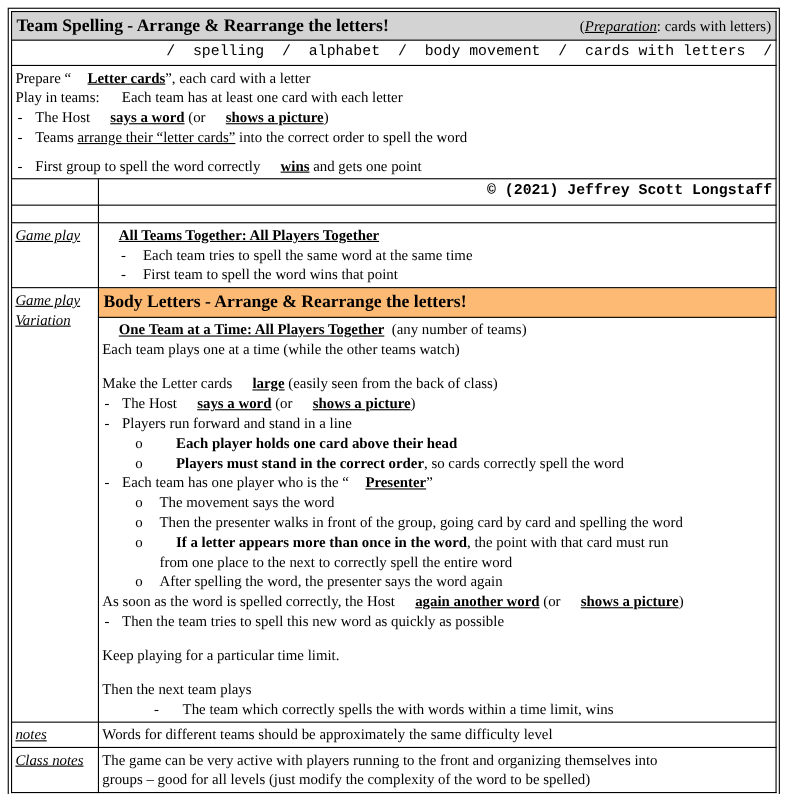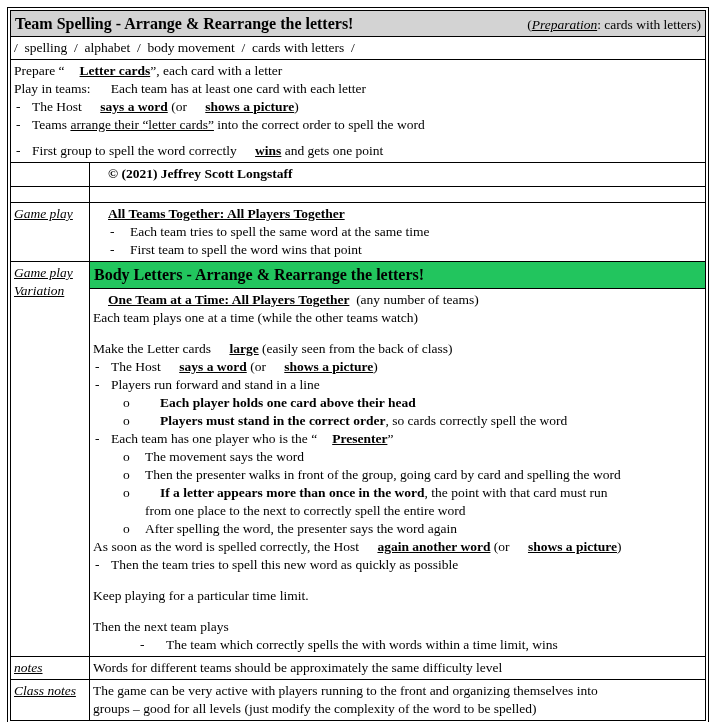--- a/index.html
+++ b/index.html
@@ -20,21 +20,21 @@
   .title { font-weight: bold; font-size: 16px; line-height: 21px; white-space: pre-wrap; }
   .prep { font-size: 13.5px; }
   .prep .ln { display: inline; }
   td.cats { text-align: center; height: 22px; }
   td.copy-left, td.empty { height: 16px; }
   td.band2 { padding: 3px 4px; }
   .band-title { font-weight: bold; font-size: 16px; line-height: 20px; white-space: pre-wrap; }
   tr.r-copy td { height: 24px; }
   
   .ln { position: relative; min-height: 18px; line-height: 18px; }
-  .ln.center { text-align: left; }
+  .ln.center { text-align: right; font-family: Liberation Mono, monospace; }
   .mk { position: absolute; top: 0; }
   .ind-a { padding-left: 18px; } .ind-a > .mk { left: 2px; }
   .ind-c { padding-left: 52px; } .ind-c > .mk { left: 30px; }
   .ind-d { padding-left: 37px; } .ind-d > .mk { left: 17px; }
   .ind-e { padding-left: 73px; } .ind-e > .mk { left: 47px; }
   .ind-cont { padding-left: 52px; }
   .ln.blank { min-height: 0; }
   .sg { white-space: pre-wrap; }
   .s-b { font-weight: bold; padding-left: 15px; }
   .s-u { text-decoration: underline; }
@@ -92,21 +92,21 @@
               <div class="ln ind-p"><span class="sg s-b s-u">All Teams Together: All Players Together</span></div>
               <div class="ln ind-d"><span class="mk">-</span><span class="sg">Each team tries to spell the same word at the same time</span></div>
               <div class="ln ind-d"><span class="mk">-</span><span class="sg">First team to spell the word wins that point</span></div>
             </td>
         </tr>
         <tr>
           <td rowspan="2">
               <div class="ln ind-p"><span class="sg s-i s-u">Game play</span></div>
               <div class="ln ind-p"><span class="sg s-i s-u">Variation</span></div>
             </td>
-          <td class="band band2" style="background: #22c55e;">
+          <td class="band band2" style="background: #fdba74;">
             <span class="band-title">Body Letters - Arrange &amp; Rearrange the letters!</span>
           </td>
         </tr>
         <tr>
           <td>
               <div class="ln ind-p"><span class="sg s-b s-u">One Team at a Time: All Players Together</span><span class="sg">  (any number of teams)</span></div>
               <div class="ln ind-p"><span class="sg">Each team plays one at a time (while the other teams watch)</span></div>
               <div class="ln blank" style="height: 13px;"></div>
               <div class="ln ind-p"><span class="sg">Make the Letter cards </span><span class="sg s-b s-u">large</span><span class="sg"> (easily seen from the back of class)</span></div>
               <div class="ln ind-a"><span class="mk">-</span><span class="sg">The Host </span><span class="sg s-b s-u">says a word</span><span class="sg"> (or </span><span class="sg s-b s-u">shows a picture</span><span class="sg">)</span></div>

